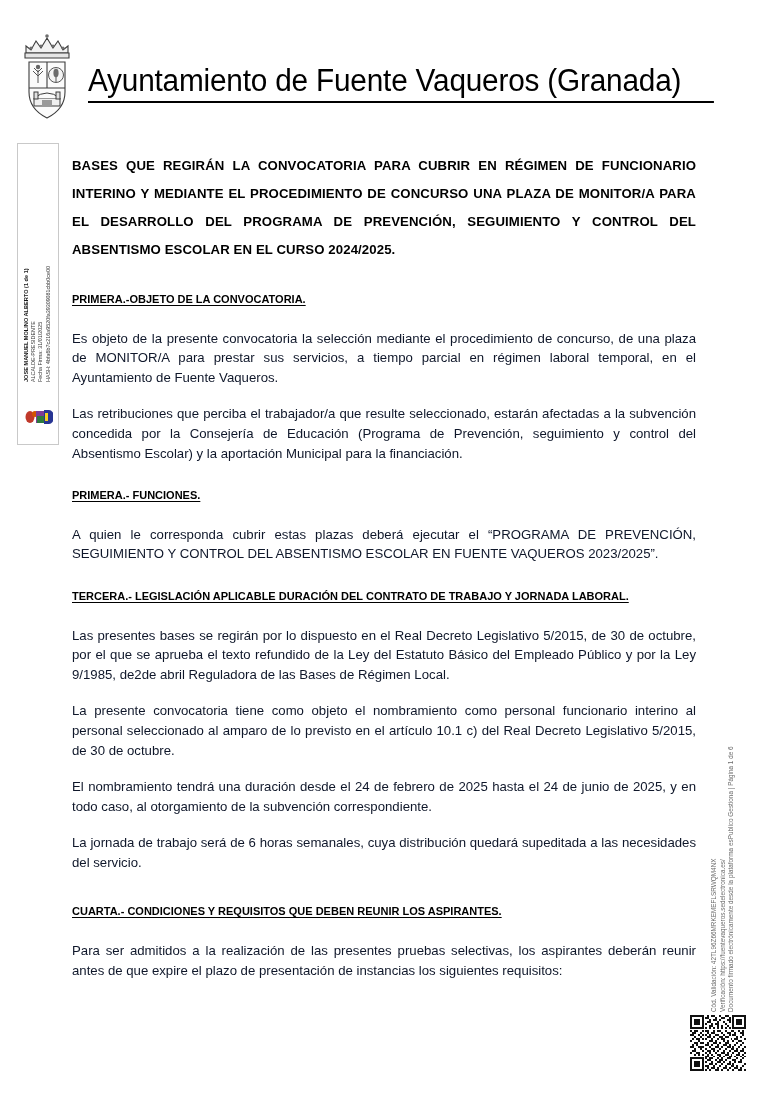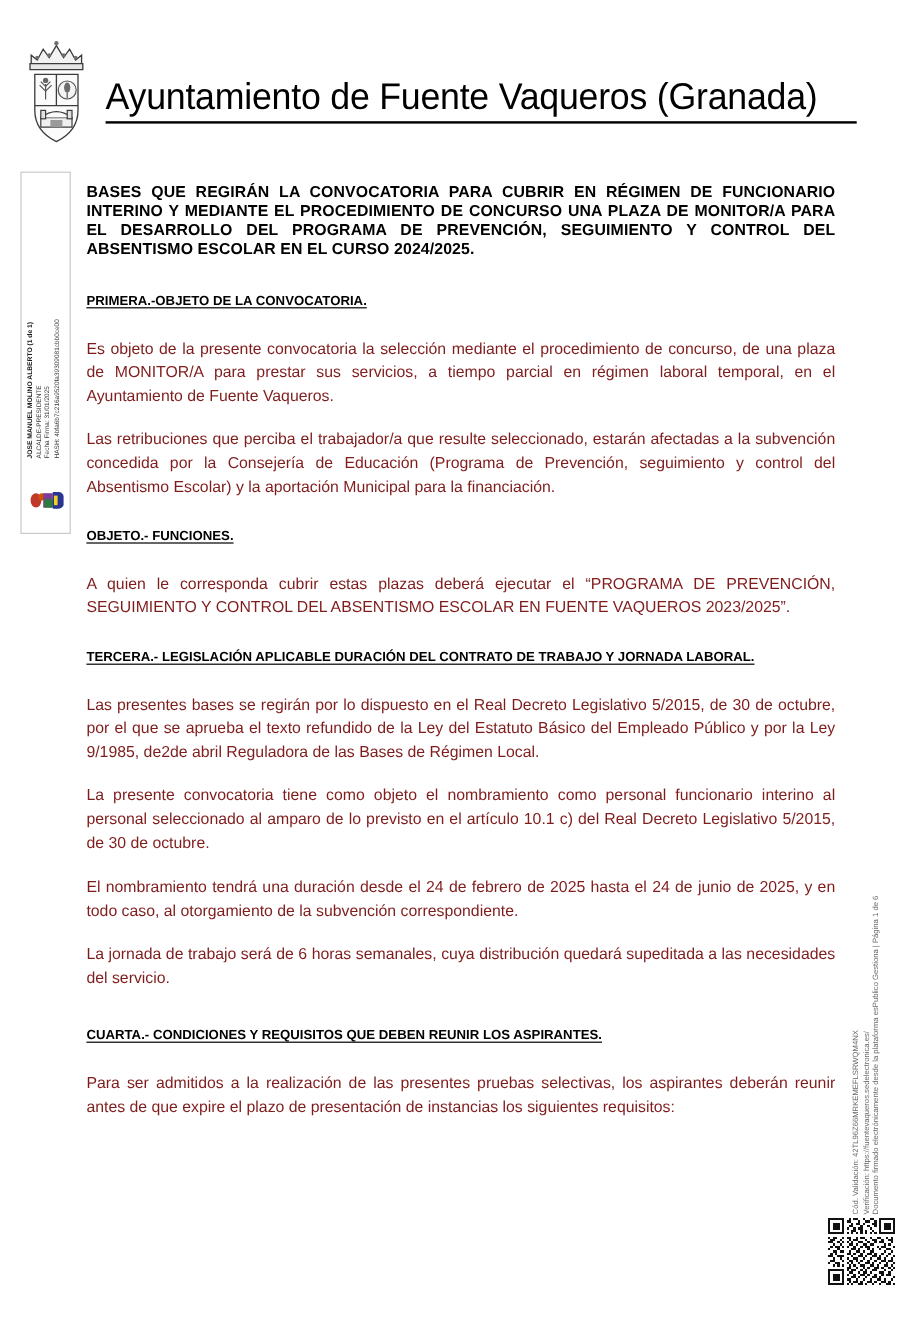--- a/index.html
+++ b/index.html
@@ -95,25 +95,25 @@
     position: absolute;
     left: 72px;
     top: 152px;
     width: 624px;
   }
   .para {
     font-size: 13.2px;
     line-height: 19.6px;
     text-align: justify;
     margin: 0 0 17px 0;
-    color: #7f1d1d;
+    color: #0f172a;
   }
   .title-block {
     font-size: 13.2px;
-    line-height: 16px;
+    line-height: 28px;
     font-weight: bold;
     text-align: justify;
     letter-spacing: 0.1px;
     margin: 0 0 26px 0;
   }
   .section-head {
     font-size: 11px;
     line-height: 19.6px;
     font-weight: bold;
     text-align: justify;
@@ -232,21 +232,21 @@
 
   <div class="section-head">
     <span class="u">PRIMERA.-OBJETO DE LA CONVOCATORIA.</span>
   </div>
   <p class="para">Es objeto de la presente convocatoria la selección mediante el procedimiento de concurso, de una plaza de MONITOR/A para prestar sus servicios, a tiempo parcial en régimen laboral temporal, en el Ayuntamiento de Fuente Vaqueros.</p>
   <p class="para">Las retribuciones que perciba el trabajador/a que resulte seleccionado, estarán afectadas a la subvención concedida por la Consejería de Educación (Programa de Prevención, seguimiento y control del Absentismo Escolar) y la aportación Municipal para la financiación.</p>
 
   <div class="spacer-sm"></div>
 
   <div class="section-head">
-    <span class="u">OBJETO.- FUNCIONES.</span>
+    <span class="u">PRIMERA.- FUNCIONES.</span>
   </div>
   <p class="para">A quien le corresponda cubrir estas plazas deberá ejecutar el “PROGRAMA DE PREVENCIÓN, SEGUIMIENTO Y CONTROL DEL ABSENTISMO ESCOLAR EN FUENTE VAQUEROS 2023/2025”.</p>
 
   <div class="spacer-sm"></div>
 
   <div class="section-head">
     <span class="u">TERCERA.-  LEGISLACIÓN APLICABLE DURACIÓN DEL CONTRATO DE TRABAJO Y JORNADA LABORAL.</span>
   </div>
   <p class="para">Las presentes bases se regirán por lo dispuesto en el Real Decreto Legislativo 5/2015, de 30 de octubre, por el que se aprueba el texto refundido de la Ley del Estatuto Básico del Empleado Público y por la Ley 9/1985, de2de abril Reguladora de las Bases de Régimen Local.</p>
   <p class="para">La presente convocatoria tiene como objeto el nombramiento como personal funcionario interino al personal seleccionado al amparo de lo previsto en el artículo 10.1 c) del Real Decreto Legislativo 5/2015, de 30 de octubre.</p>

